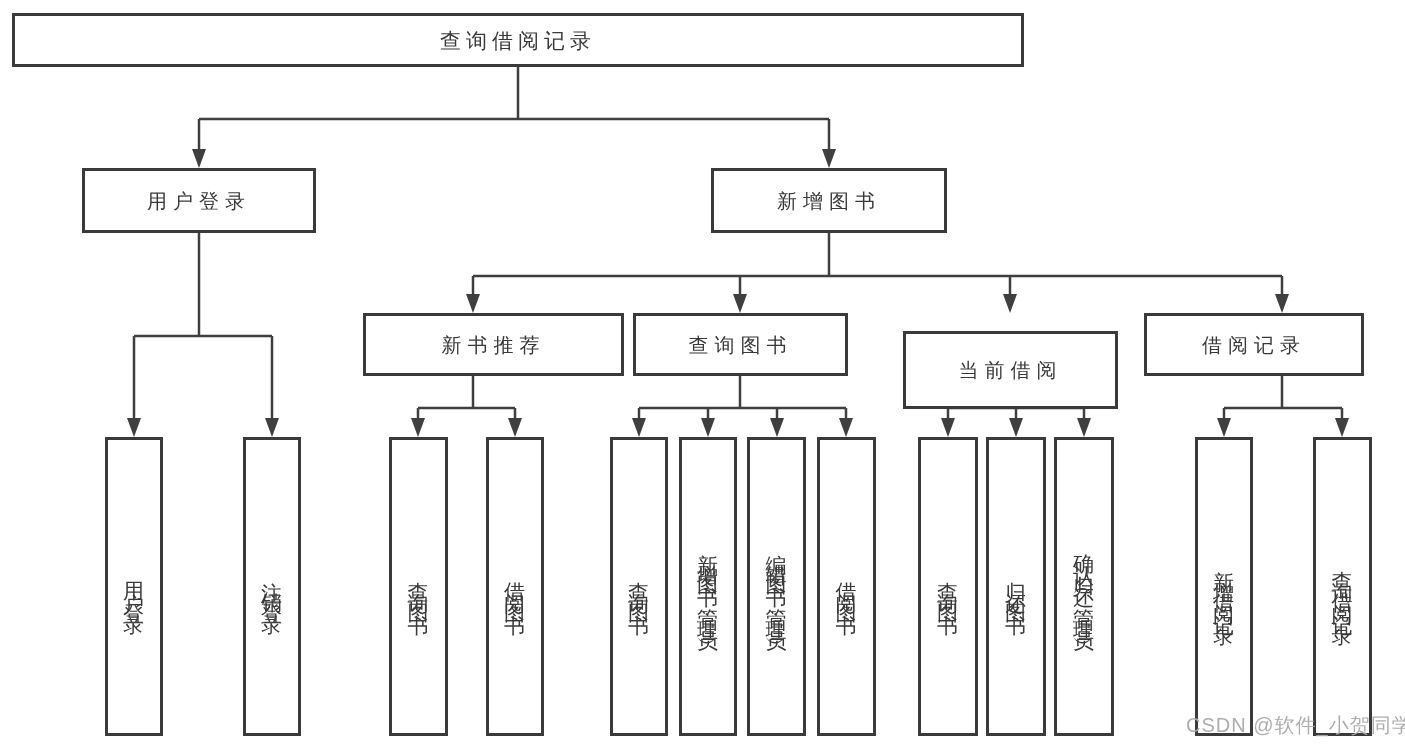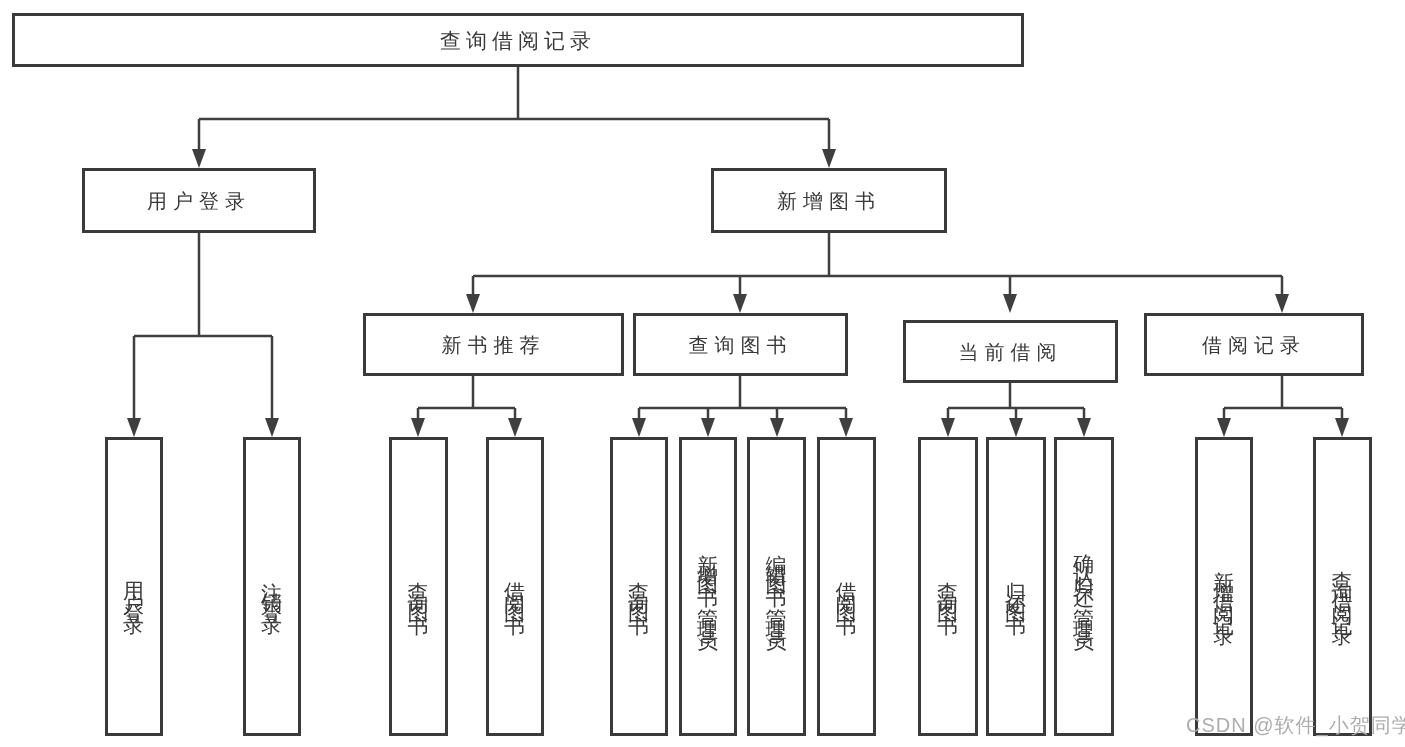--- a/index.html
+++ b/index.html
@@ -97,21 +97,21 @@
     </g>
   </svg>
 
   <div class="box root" style="left:12px; top:13px; width:1012px; height:54px">查询借阅记录</div>
 
   <div class="box" style="left:82px; top:168px; width:234px; height:65px">用户登录</div>
   <div class="box" style="left:711px; top:168px; width:236px; height:65px">新增图书</div>
 
   <div class="box" style="left:363px; top:313px; width:261px; height:63px">新书推荐</div>
   <div class="box" style="left:633px; top:313px; width:215px; height:63px">查询图书</div>
-  <div class="box" style="left:903px; top:320px; width:215px; height:63px">当前借阅</div>
+  <div class="box" style="left:903px; top:331px; width:215px; height:78px">当前借阅</div>
   <div class="box" style="left:1144px; top:313px; width:220px; height:63px">借阅记录</div>
 
   <div class="box v" style="left:105px; top:437px; width:58px; height:299px">用户登录</div>
   <div class="box v" style="left:243px; top:437px; width:58px; height:299px">注销登录</div>
 
   <div class="box v" style="left:389px; top:437px; width:59px; height:299px">查询图书</div>
   <div class="box v" style="left:486px; top:437px; width:58px; height:299px">借阅图书</div>
 
   <div class="box v" style="left:610px; top:437px; width:58px; height:299px">查询图书</div>
   <div class="box v" style="left:679px; top:437px; width:58px; height:299px">新增图书（管理员）</div>

